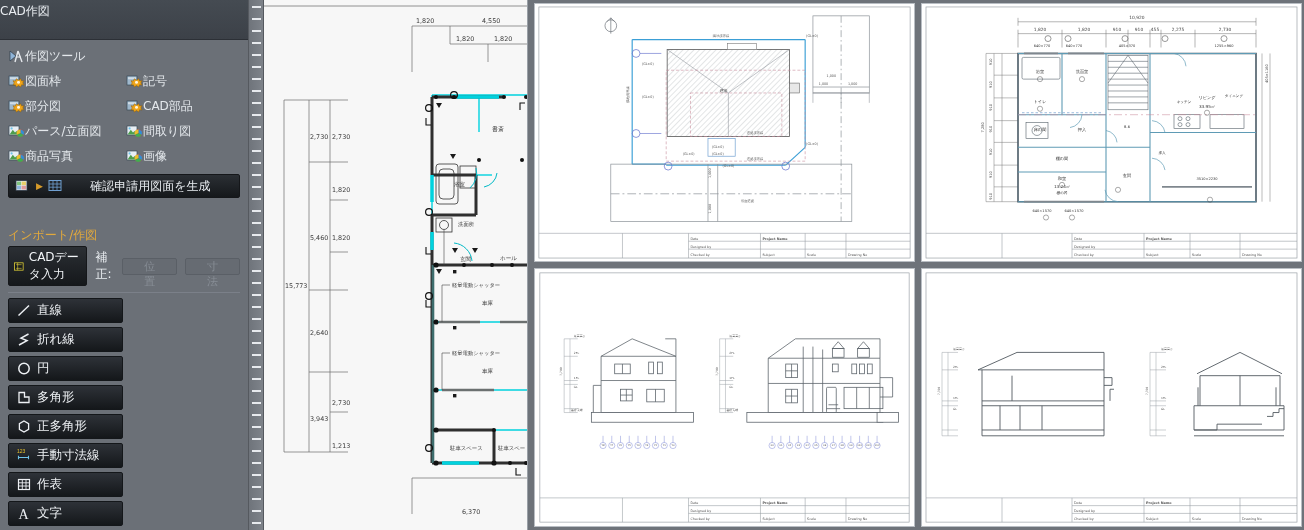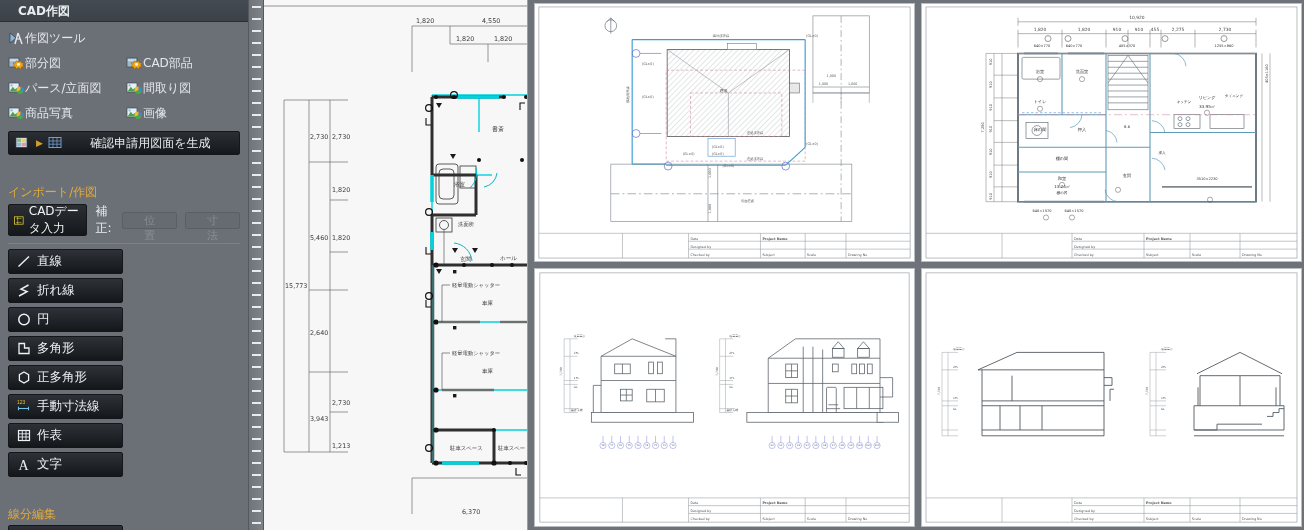--- a/index.html
+++ b/index.html
@@ -10,25 +10,24 @@
   }
   #app { position:relative; width:1304px; height:530px; display:flex; }
 
   
   #sidebar {
     width:248px; height:530px; flex:0 0 248px;
     background:#6b7077;
     position:relative; overflow:hidden;
   }
   .panel-title {
-    height:22px; line-height:22px;
+    height:40px; line-height:22px;
     background:linear-gradient(180deg,#454b52 0%,#3c4148 100%);
-    color:#e9edf1; font-size:12px; padding-left:18px;
+    color:#e9edf1; font-size:12px; padding-left:0;
     border-bottom:1px solid #2c3036;
-    font-weight:bold;
   }
   .sb-body { padding:4px 6px 0 6px; }
 
   .icon-grid { display:flex; flex-wrap:wrap; }
   .icon-row { display:flex; width:100%; }
   .icon-item {
     display:flex; align-items:center; 
     height:25px; color:#e4e8ec; font-size:12px;
     padding:0 2px; cursor:default;
   }
@@ -48,21 +47,21 @@
   .arrow-sep { color:#d79b2a; font-size:9px; }
 
   .section-hdr {
     color:#e2a93c; font-size:12px;
     padding:5px 2px 2px 2px;
     margin-top:24px;
   }
 
   .import-row { display:flex; align-items:center; gap:8px; padding:0 2px; }
   .cad-input-btn {
-    width:112px; height:32px;
+    width:112px; height:40px;
     background:linear-gradient(180deg,#2b2f34 0%,#15181b 100%);
     border:1px solid #15171a; border-radius:2px;
     display:flex; align-items:center; gap:5px; padding:0 5px;
     color:#f2f5f8; font-size:12px; cursor:pointer;
   }
   .hosei-label { color:#e9edf1; font-size:12px; }
   .sm-dis-btn {
     height:17px; min-width:40px; padding:0 19px;
     background:#666b72; border:1px solid #5a5f66; border-radius:2px;
     color:#878d95; font-size:11px; line-height:15px; text-align:center;
@@ -125,20 +124,40 @@
 
         <div class="icon-item w-full">
           <svg class="mini-ico" viewBox="0 0 17 16">
             <path d="M2 2 L2 12 L8 7 Z" fill="#8fb4d8" stroke="#2c3a48" stroke-width=".7"></path>
             <path d="M10 2 L7 13 M10 2 L14 13" stroke="#e6e9ed" stroke-width="1.4" fill="none"></path>
             <path d="M8.3 8 L12.8 8" stroke="#e6e9ed" stroke-width="1.1"></path>
           </svg>
           <span>作図ツール</span>
         </div>
 
+        <div class="icon-row">
+          <div class="icon-item w-half">
+            <svg class="mini-ico" viewBox="0 0 17 16">
+              <rect x="1" y="2" width="10" height="9" fill="#9fb8cd" stroke="#3a4a58" stroke-width=".7"></rect>
+              <rect x="2" y="3.2" width="8" height="2" fill="#cfdce7"></rect>
+              <path d="M10.5 6.2 l2.2-1.4 1 2.3 2.3-.4-1.2 2.2 1.2 2.2-2.3-.4-1 2.3-2.2-1.4-2.2 1.4-1-2.3-2.3.4 1.2-2.2-1.2-2.2 2.3.4 1-2.3z" fill="#f0a519" stroke="#8a5c08" stroke-width=".5"></path>
+              <circle cx="10.5" cy="8.3" r="1.5" fill="#fff6e0"></circle>
+            </svg>
+            <span>図面枠</span>
+          </div>
+          <div class="icon-item w-half">
+            <svg class="mini-ico" viewBox="0 0 17 16">
+              <rect x="1" y="2" width="10" height="9" fill="#9fb8cd" stroke="#3a4a58" stroke-width=".7"></rect>
+              <rect x="2" y="3.2" width="8" height="2" fill="#cfdce7"></rect>
+              <path d="M10.5 6.2 l2.2-1.4 1 2.3 2.3-.4-1.2 2.2 1.2 2.2-2.3-.4-1 2.3-2.2-1.4-2.2 1.4-1-2.3-2.3.4 1.2-2.2-1.2-2.2 2.3.4 1-2.3z" fill="#f0a519" stroke="#8a5c08" stroke-width=".5"></path>
+              <circle cx="10.5" cy="8.3" r="1.5" fill="#fff6e0"></circle>
+            </svg>
+            <span>記号</span>
+          </div>
+        </div>
 
         <div class="icon-row">
           <div class="icon-item w-half">
             <svg class="mini-ico" viewBox="0 0 17 16">
               <rect x="1" y="2" width="10" height="9" fill="#9fb8cd" stroke="#3a4a58" stroke-width=".7"></rect>
               <rect x="2" y="3.2" width="8" height="2" fill="#cfdce7"></rect>
               <path d="M10.5 6.2 l2.2-1.4 1 2.3 2.3-.4-1.2 2.2 1.2 2.2-2.3-.4-1 2.3-2.2-1.4-2.2 1.4-1-2.3-2.3.4 1.2-2.2-1.2-2.2 2.3.4 1-2.3z" fill="#f0a519" stroke="#8a5c08" stroke-width=".5"></path>
               <circle cx="10.5" cy="8.3" r="1.5" fill="#fff6e0"></circle>
             </svg>
             <span>部分図</span>

